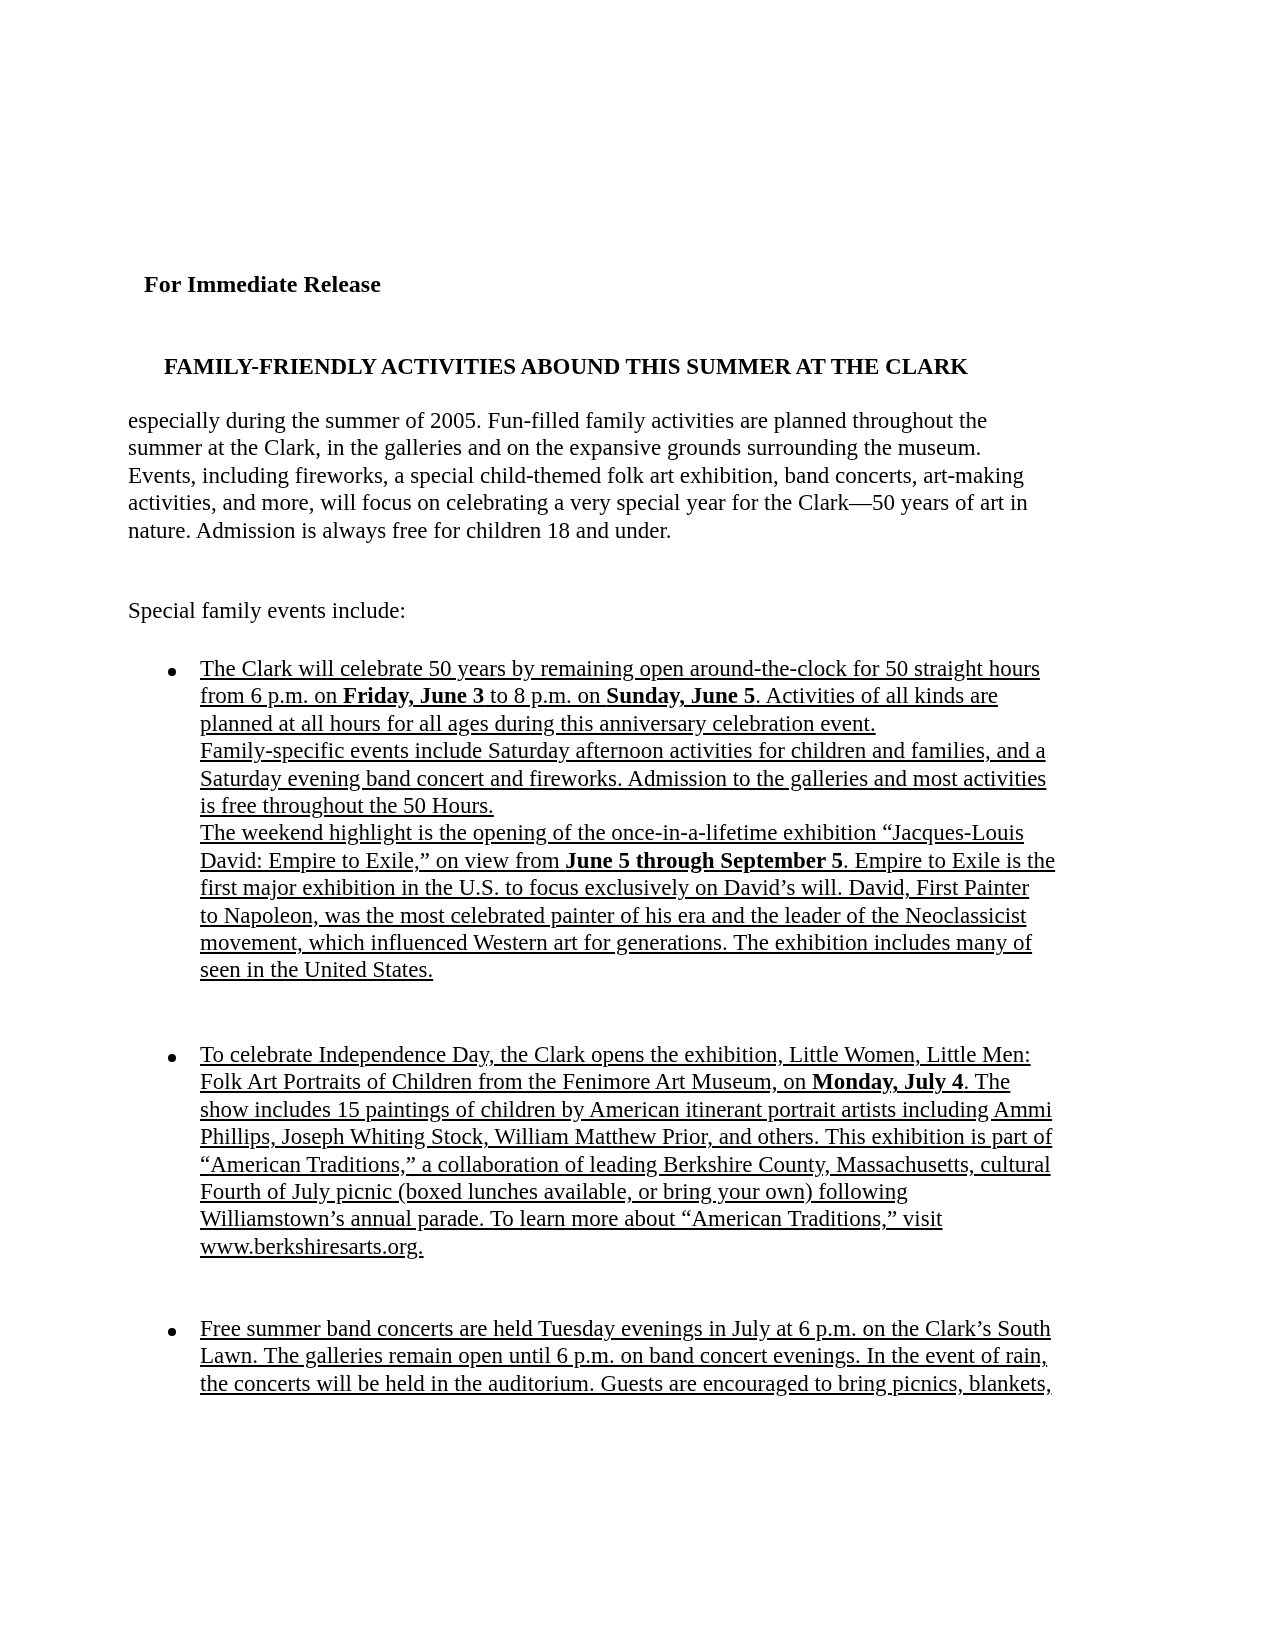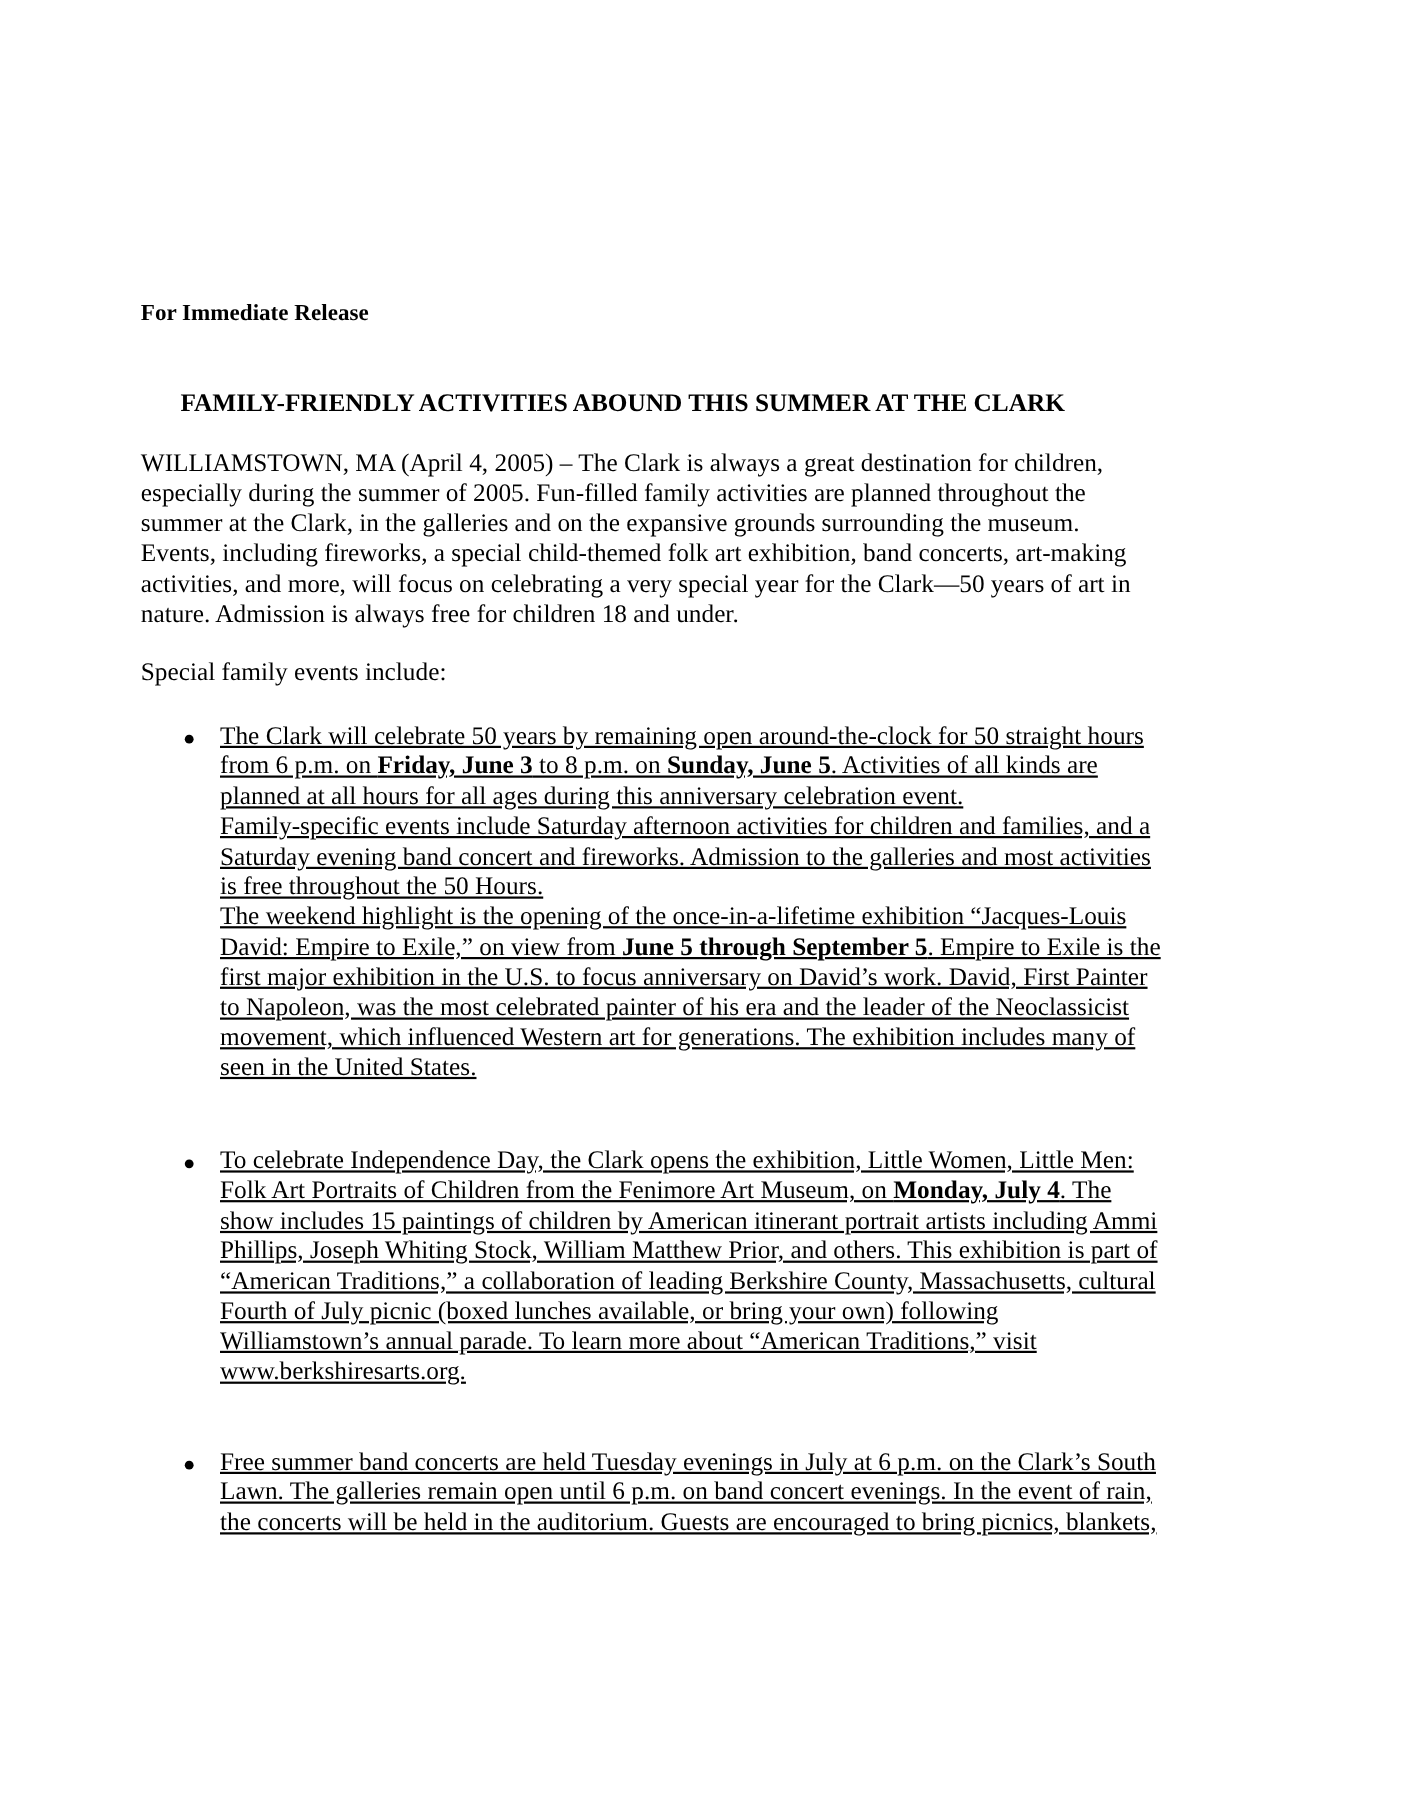--- a/index.html
+++ b/index.html
@@ -1,19 +1,19 @@
 <!DOCTYPE html>
 <html><head>
 <meta charset="utf-8">
 <style>
   html, body { margin: 0; padding: 0; background: #ffffff; }
   body { width: 1275px; height: 1650px; position: relative; overflow: hidden;
          font-family: "Liberation Serif", "DejaVu Serif", serif; color: #000; }
   .page { position: absolute; left: 0; top: 0; width: 1275px; height: 1650px; }
-  .release { position: absolute; left: 128px; top: 270px; font-size: 21px; font-weight: bold; line-height: 28px; }
+  .release { position: absolute; left: 144px; top: 270px; font-size: 24px; font-weight: bold; line-height: 28px; }
   .headline { position: absolute; left: 112px; width: 1030px; top: 353px; font-size: 23px; font-weight: bold; text-align: center; line-height: 28px; padding-left: 52px; box-sizing: border-box; text-align:left; }
   .para { position: absolute; left: 128px; width: 960px; font-size: 23px; line-height: 27.4px; }
   .intro { top: 407px; }
   .lead-in { top: 597px; }
   .bullets { position: absolute; left: 128px; width: 1000px; }
   .bullet { position: absolute; left: 0; width: 1000px; }
   .bullet .dot { position: absolute; left: 40px; top: 13px; width: 8px; height: 8px; border-radius: 50%; background: #000; }
   .bullet .body { position: absolute; left: 72px; width: 900px; font-size: 23px; line-height: 27.4px; text-decoration: underline; }
   .b1 { top: 655px; }
   .b2 { top: 1041px; }
@@ -22,21 +22,20 @@
   .line { display: block; white-space: nowrap; }
 </style>
 </head>
 <body>
 
 <div class="page">
   <div class="release">For Immediate Release</div>
   <div class="headline">FAMILY-FRIENDLY ACTIVITIES ABOUND THIS SUMMER AT THE CLARK</div>
 
   <div class="para intro">
-    <span class="line">WILLIAMSTOWN, MA (April 4, 2005) – The Clark is always a great destination for children,</span>
     <span class="line">especially during the summer of 2005. Fun-filled family activities are planned throughout the</span>
     <span class="line">summer at the Clark, in the galleries and on the expansive grounds surrounding the museum.</span>
     <span class="line">Events, including fireworks, a special child-themed folk art exhibition, band concerts, art-making</span>
     <span class="line">activities, and more, will focus on celebrating a very special year for the Clark—50 years of art in</span>
     <span class="line">nature.  Admission is always free for children 18 and under.</span>
   </div>
 
   <div class="para lead-in">Special family events include:</div>
 
   <div class="bullets">
@@ -44,21 +43,21 @@
       <span class="dot"></span>
       <div class="body">
         <span class="line">The Clark will celebrate 50 years by remaining open around-the-clock for 50 straight hours</span>
         <span class="line"><span>from 6 p.m. on </span><b>Friday, June 3</b><span> to 8 p.m. on </span><b>Sunday, June 5</b><span>. Activities of all kinds are</span></span>
         <span class="line">planned at all hours for all ages during this anniversary celebration event.</span>
         <span class="line">Family-specific events include Saturday afternoon activities for children and families, and a</span>
         <span class="line">Saturday evening band concert and fireworks. Admission to the galleries and most activities</span>
         <span class="line">is free throughout the 50 Hours.</span>
         <span class="line">The weekend highlight is the opening of the once-in-a-lifetime exhibition “Jacques-Louis</span>
         <span class="line"><span>David: Empire to Exile,” on view from </span><b>June 5 through September 5</b><span>. Empire to Exile is the</span></span>
-        <span class="line">first major exhibition in the U.S. to focus anniversary on David’s work. David, First Painter</span>
+        <span class="line">first major exhibition in the U.S. to focus exclusively on David’s will. David, First Painter</span>
         <span class="line">to Napoleon, was the most celebrated painter of his era and the leader of the Neoclassicist</span>
         <span class="line">movement, which influenced Western art for generations. The exhibition includes many of</span>
         <span class="line">seen in the United States.</span>
       </div>
     </div>
 
     <div class="bullet b2">
       <span class="dot"></span>
       <div class="body">
         <span class="line">To celebrate Independence Day, the Clark opens the exhibition, Little Women, Little Men:</span>

